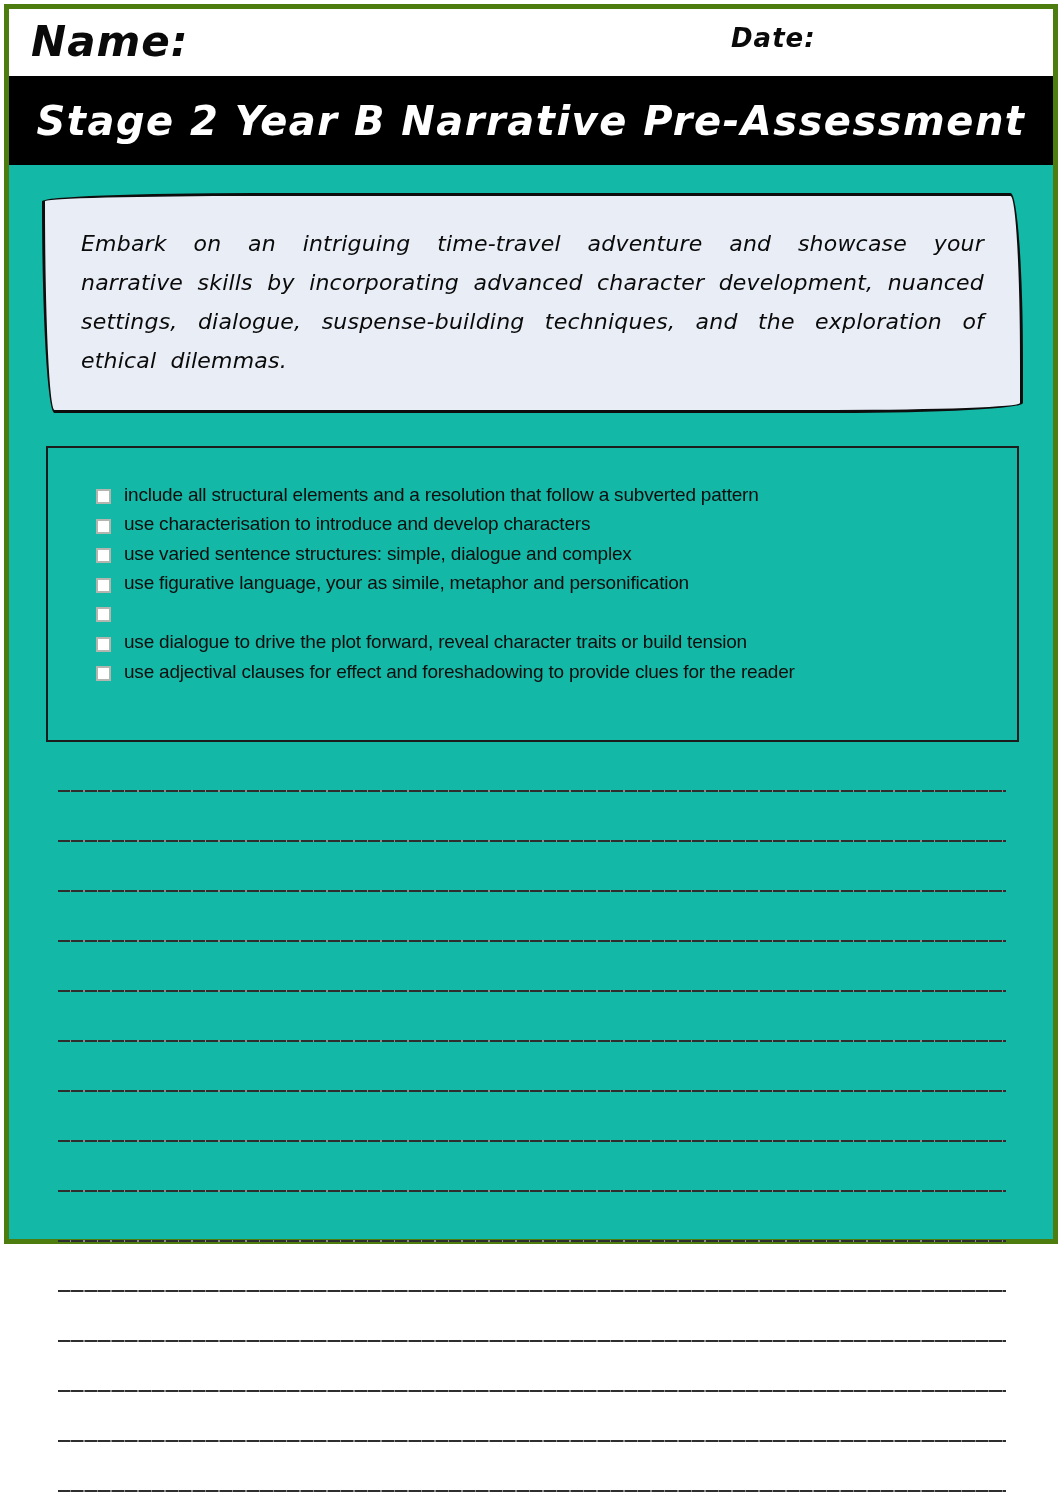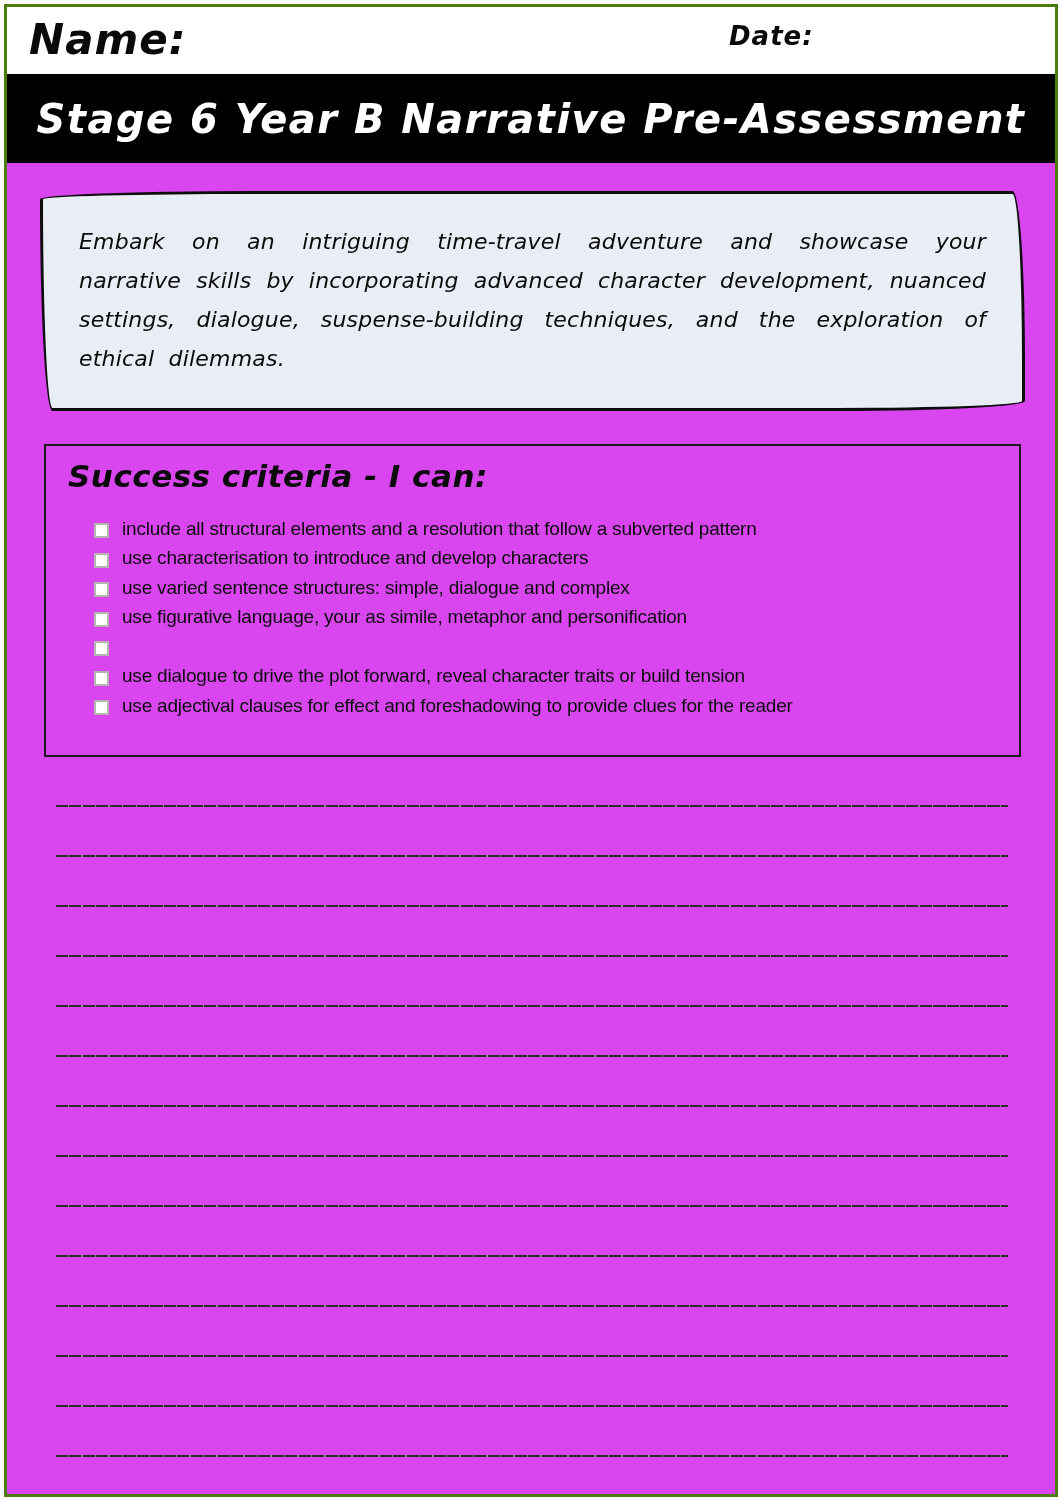--- a/index.html
+++ b/index.html
@@ -9,24 +9,24 @@
     width: 1062px;
     height: 1501px;
     overflow: hidden;
     font-family: "Liberation Sans", sans-serif;
   }
   .page {
     position: absolute;
     left: 4px;
     top: 4px;
     width: 1054px;
-    height: 1493px;
-    border: 3px solid #4d7c0f;
+    height: 1240px;
+    border: 5px solid #4d7c0f;
     box-sizing: border-box;
-    background: #d946ef;
+    background: #14b8a6;
   }
   
   .header-row {
     position: relative;
     height: 67px;
     background: #ffffff;
   }
   .hand {
     font-family: "DejaVu Sans", sans-serif;
     font-style: italic;
@@ -154,29 +154,28 @@
 <div class="page">
 
   <div class="header-row">
     <span class="name-label hand">Name:</span>
     <span class="name-entry"></span>
     <span class="date-label hand">Date:</span>
     <span class="date-entry"></span>
   </div>
 
   <div class="banner">
-    <span class="banner-title hand">Stage 6 Year B Narrative Pre-Assessment</span>
+    <span class="banner-title hand">Stage 2 Year B Narrative Pre-Assessment</span>
   </div>
 
   <div class="task-box">
     <div class="task-text hand">Embark on an intriguing time-travel adventure and showcase your narrative skills by incorporating advanced character development, nuanced settings, dialogue, suspense-building techniques, and the exploration of ethical dilemmas.</div>
   </div>
 
   <div class="criteria-box">
-    <div class="criteria-title hand">Success criteria - I can:</div>
     <ul class="criteria-list">
       <li class="criteria-item">
         <span class="checkbox"></span>
         <span class="criteria-text">include all structural elements and a resolution that follow a subverted pattern</span>
       </li>
       <li class="criteria-item">
         <span class="checkbox"></span>
         <span class="criteria-text">use characterisation to introduce and develop characters</span>
       </li>
       <li class="criteria-item">

